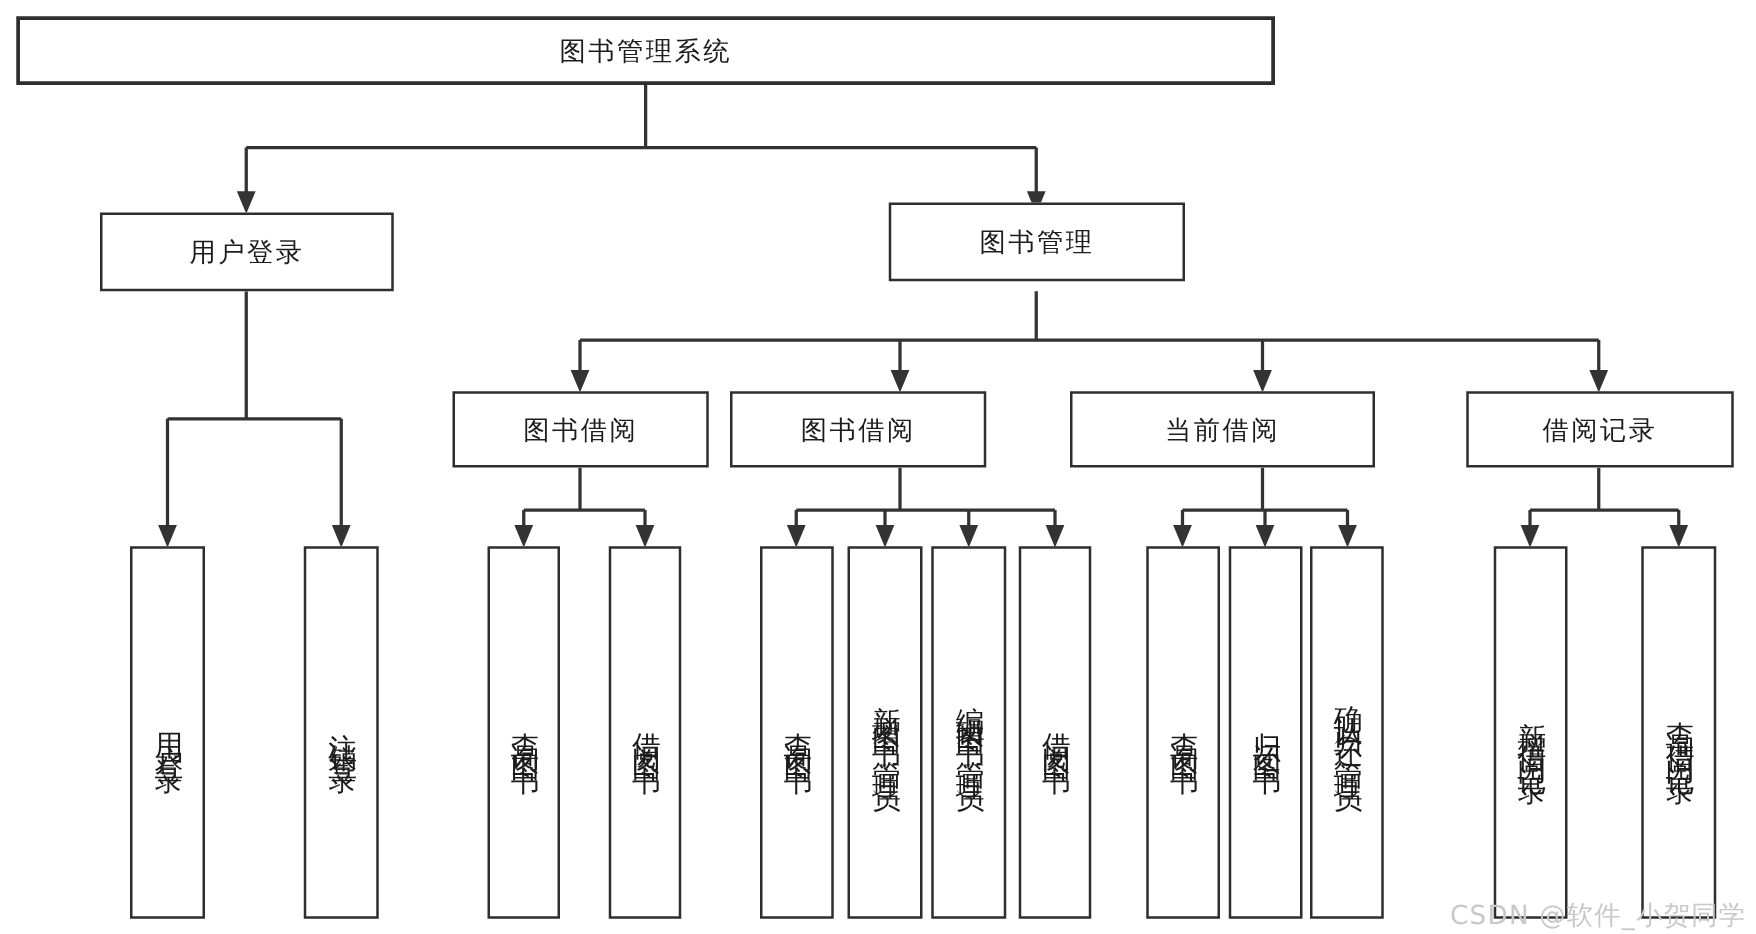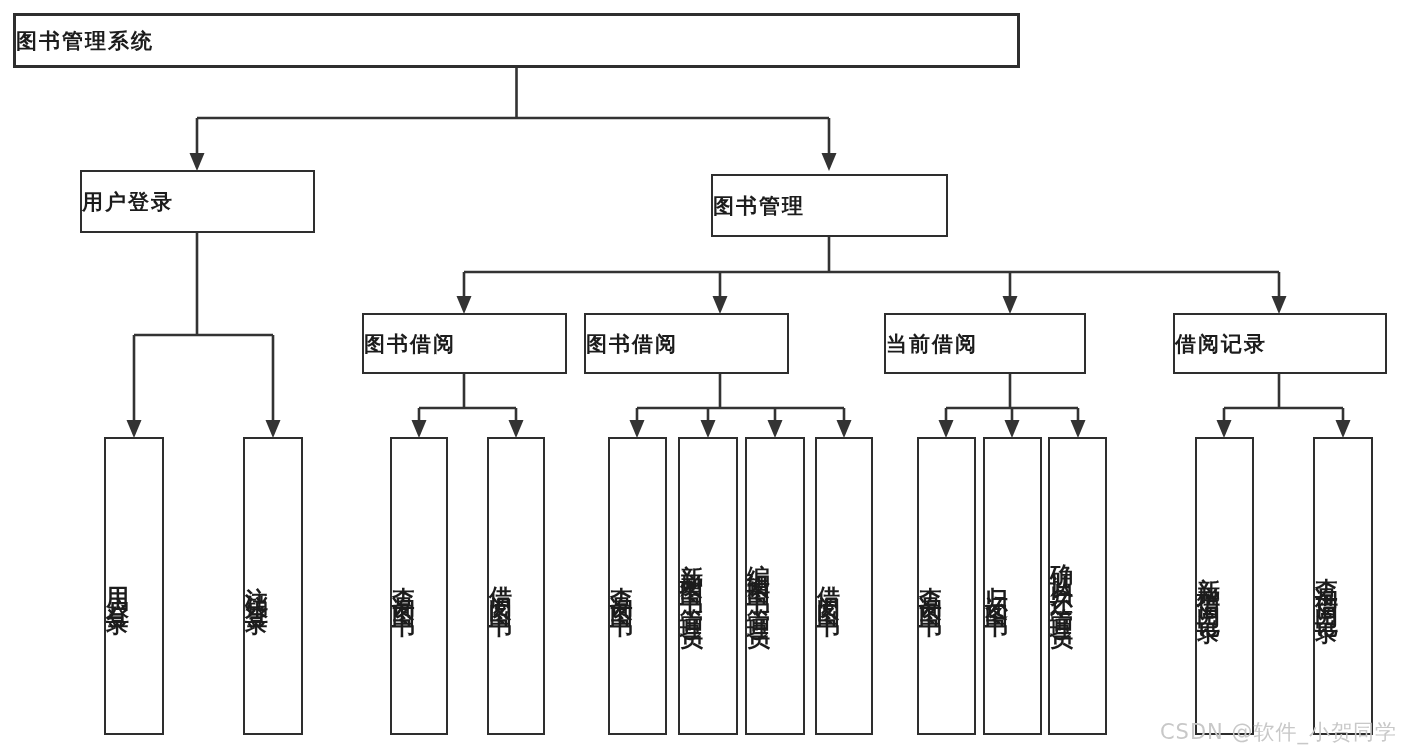--- a/index.html
+++ b/index.html
@@ -8,21 +8,21 @@
   }
   html,body{margin:0;padding:0;background:var(--background);}
   body{font-family:"DejaVu Sans","Liberation Sans",sans-serif;}
   .stage{position:relative;width:1405px;height:747px;background:var(--background);overflow:hidden;}
   .wires{position:absolute;left:0;top:0;width:1405px;height:747px;}
   .wires path{stroke:var(--line);stroke-width:2.6;fill:none;}
   .wires polygon{fill:var(--line);stroke:none;}
   .node{
     position:absolute;box-sizing:border-box;background:var(--background);
     border:2.5px solid var(--border);color:var(--text);
-    display:flex;align-items:center;font-weight:bold;
+    display:flex;align-items:center;justify-content:center;
   }
   .node.root{border-width:3px;}
   .node.h span{font-size:21px;letter-spacing:2px;white-space:nowrap;}
   .node.v span{
     writing-mode:vertical-rl;text-orientation:mixed;
     font-size:23px;letter-spacing:9px;line-height:1;white-space:nowrap;
   }
   .watermark{
     position:absolute;right:8px;bottom:1px;z-index:5;
     font-size:21px;letter-spacing:1px;color:var(--watermark);white-space:nowrap;margin-left:12px;
@@ -83,31 +83,31 @@
     </g>
   </svg>
 
   <div class="node h root" style="left:13px;top:13px;width:1007px;height:55px">
     <span>图书管理系统</span>
   </div>
 
   <div class="node h" style="left:80px;top:170px;width:235px;height:63px">
     <span>用户登录</span>
   </div>
-  <div class="node h" style="left:711px;top:174px;width:237px;height:63px">
+  <div class="node h" style="left:711px;top:162px;width:237px;height:63px">
     <span>图书管理</span>
   </div>
 
   <div class="node h" style="left:362px;top:313px;width:205px;height:61px">
     <span>图书借阅</span>
   </div>
   <div class="node h" style="left:584px;top:313px;width:205px;height:61px">
     <span>图书借阅</span>
   </div>
-  <div class="node h" style="left:884px;top:313px;width:202px;height:61px">
+  <div class="node h" style="left:856px;top:313px;width:244px;height:61px">
     <span>当前借阅</span>
   </div>
   <div class="node h" style="left:1173px;top:313px;width:214px;height:61px">
     <span>借阅记录</span>
   </div>
 
   <div class="node v" style="left:104px;top:437px;width:60px;height:298px">
     <span>用户登录</span>
   </div>
   <div class="node v" style="left:243px;top:437px;width:60px;height:298px">

